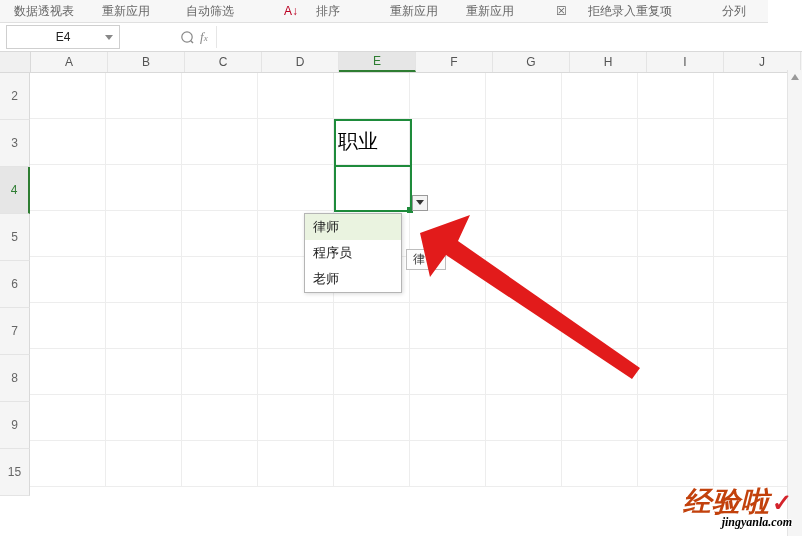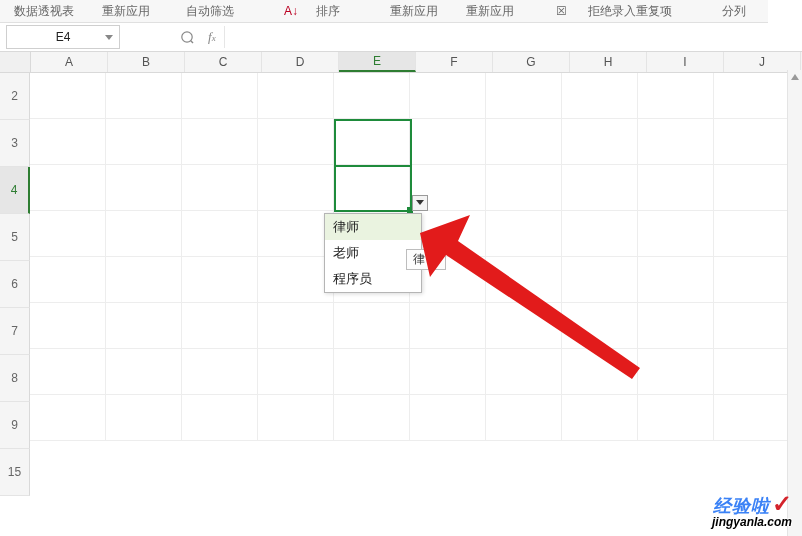--- a/index.html
+++ b/index.html
@@ -64,21 +64,21 @@
     background: #fff;
   }
   .name-box .caret {
     position: absolute;
     right: 6px;
   }
   .gap1 { width: 60px; }
   .fx-icons {
     display: flex;
     align-items: center;
-    gap: 14px;
+    gap: 6px;
     margin-right: 8px;
     color: #888;
     font-size: 13px;
   }
   .fx-icons svg { display:block;}
   .formula-input {
     flex: 1;
     height: 22px;
     border-left: 1px solid #e6e6e6;
     padding-left: 6px;
@@ -238,39 +238,40 @@
   }
   
   .watermark {
     position:absolute;
     right:10px;
     bottom:8px;
     text-align:right;
     line-height:1;
   }
   .watermark .top {
-    font-size:18px;
+    font-size:28px;
     font-weight:900;
     font-style:italic;
-    color:#3b82f6;
+    color:#c2410c;
     text-shadow:1px 0 #fff,-1px 0 #fff,0 1px #fff,0 -1px #fff,2px 2px 0 #fff;
     letter-spacing:1px;
   }
   .watermark .check {
     color:#d4232b;
     font-size:24px;
     font-weight:900;
     margin-left:2px;
   }
   .watermark .bottom {
     font-size:12px;
     font-weight:700;
     font-style:italic;
     color:#000;
     text-shadow:1px 0 #fff,-1px 0 #fff,0 1px #fff,0 -1px #fff;
+    font-family:Liberation Serif, serif;
   }
   
   .vscroll {
     position:absolute;
     right:0;
     top:70px;
     width:14px;
     height:466px;
     background:#f5f5f5;
     border-left:1px solid #e4e4e4;
@@ -367,20 +368,32 @@
       <div class="cell"></div>
       <div class="cell"></div>
       <div class="cell"></div>
       <div class="cell"></div>
       <div class="cell"></div>
       <div class="cell"></div>
       <div class="cell"></div>
       <div class="cell"></div>
     </div>
 
+    <div class="cell-row">
+      <div class="cell"></div>
+      <div class="cell"></div>
+      <div class="cell"></div>
+      <div class="cell"></div>
+      <div class="cell header-text">职业</div>
+      <div class="cell"></div>
+      <div class="cell"></div>
+      <div class="cell"></div>
+      <div class="cell"></div>
+      <div class="cell"></div>
+    </div>
 
     <div class="cell-row">
       <div class="cell"></div>
       <div class="cell"></div>
       <div class="cell"></div>
       <div class="cell"></div>
       <div class="cell"></div>
       <div class="cell"></div>
       <div class="cell"></div>
       <div class="cell"></div>
@@ -472,24 +485,24 @@
   <div class="active-ring" style="left:334px; top:92px; width:78px; height:47px; border-width:2px;">
     <div class="fill-handle"></div>
   </div>
 
   <div class="dd-btn" style="left:412px; top:122px;">
     <svg width="8" height="6">
         <polygon points="0,0 8,0 4,5" fill="#333"></polygon>
       </svg>
   </div>
 
-  <div class="dd-list" style="left:324px; top:140px;">
+  <div class="dd-list" style="left:304px; top:140px;">
     <div class="dd-item hl">律师</div>
+    <div class="dd-item">程序员</div>
     <div class="dd-item">老师</div>
-    <div class="dd-item">程序员</div>
   </div>
 
   <div class="tooltip" style="left:406px; top:176px; width:26px;">
     <span>律</span>
   </div>
 
   <svg class="arrow-svg" style="left:360px; top:130px;" width="300" height="190">
     <defs></defs>
     <polygon points="60,30 110,12 98,38 280,165 272,176 86,52 70,74" fill="#e21b1b"></polygon>
   </svg>

